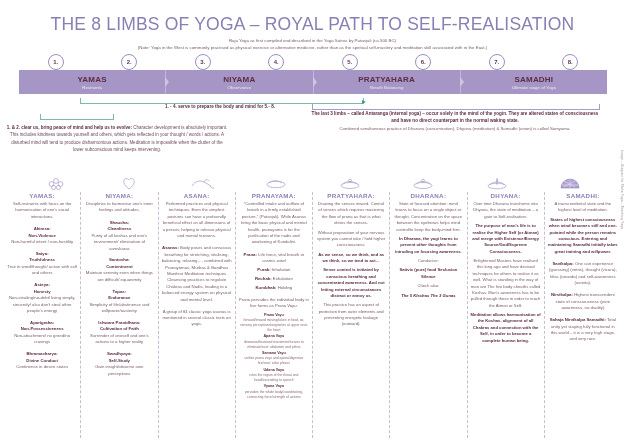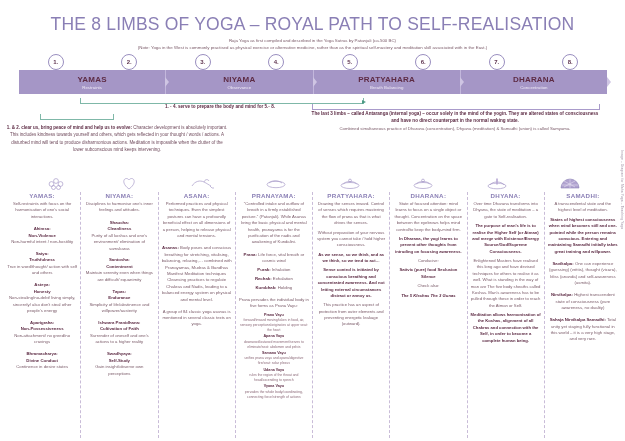--- a/index.html
+++ b/index.html
@@ -161,23 +161,22 @@
       <div class="hname">NIYAMA</div>
       <div class="hsub">Observance</div>
       <span class="chev"></span>
     </div>
     <div class="hcell">
       <div class="hname">PRATYAHARA</div>
       <div class="hsub">Breath Balancing</div>
       <span class="chev"></span>
     </div>
     <div class="hcell">
-      <div class="hname">DHARANA</div>
-      <div class="hsub">Concentration</div>
-      <span class="chev"></span>
+      <div class="hname">SAMADHI</div>
+      <div class="hsub">Ultimate stage of Yoga</div>
     </div>
   </div>
 
   <div class="bracket" style="left:80px;top:98px;width:282px;"></div>
   <div class="arrow-r" style="left:362px;top:100px;"></div>
   <div class="brk-label" style="left:70px;top:104px;width:300px;">1. - 4. serve to prepare the body and mind for 5.- 8.</div>
 
   <div class="bracket" style="left:40px;top:114px;width:72px;"></div>
 
   <div class="bracket2" style="left:312px;top:104px;width:286px;"></div>

